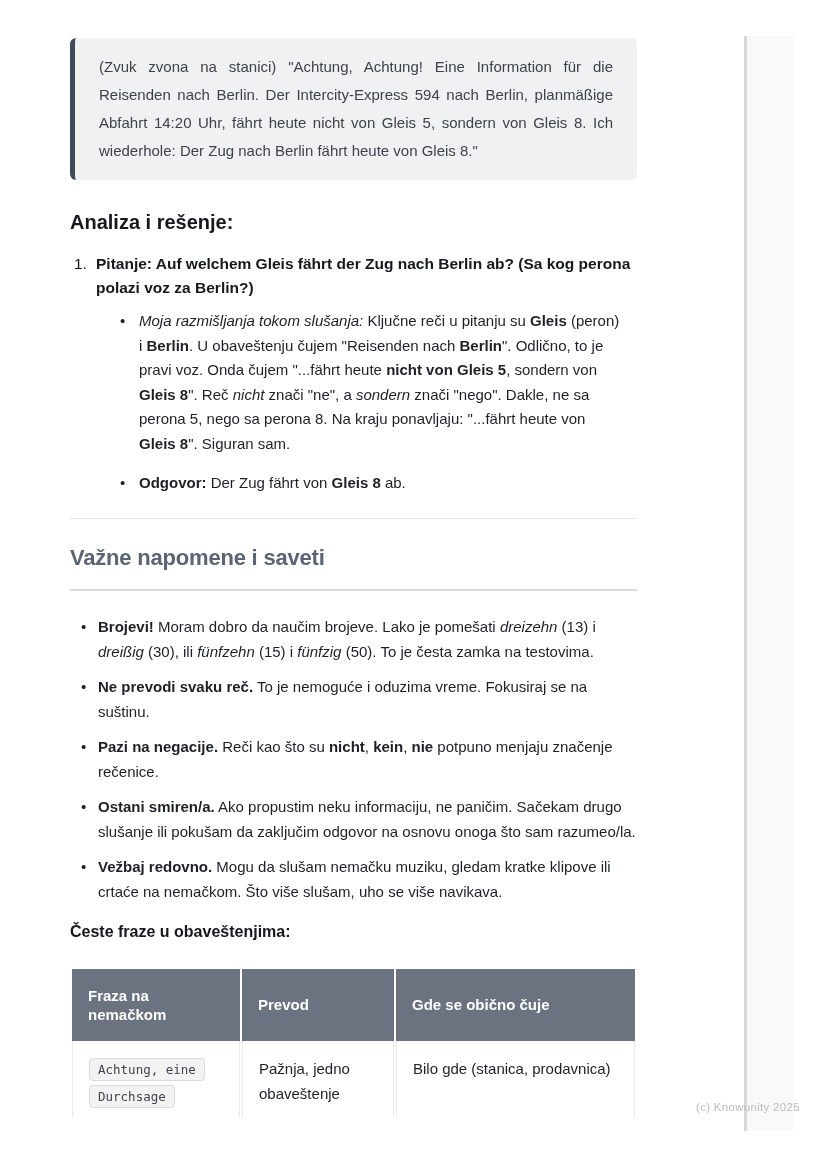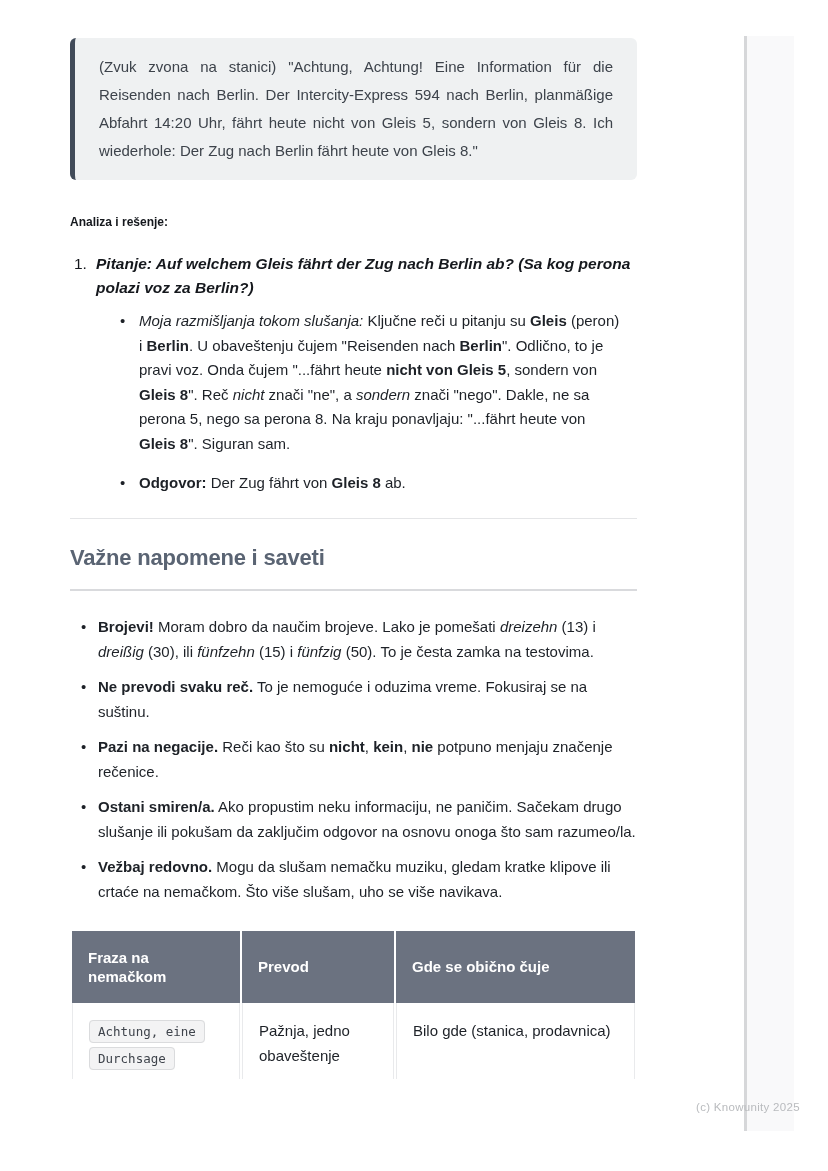--- a/index.html
+++ b/index.html
@@ -15,28 +15,28 @@
   .bq{
     margin:38px 0 0; background:var(--bq-bg,#eff1f2);
     border-left:5px solid var(--bq-bar,#414b59);
     border-radius:6px; padding:15px 24px;
   }
   .bq p{
     margin:0; font-size:15px; line-height:28px; text-align:justify;
     color:var(--bq-text,#3d434b);
   }
 
-  .h4{margin:32px 0 0; font-size:12px; font-weight:700; color:#15181d; line-height:20px;}
+  .h4{margin:32px 0 0; font-size:20px; font-weight:700; color:#15181d; line-height:20px;}
 
   
   .qa{margin-top:20px;}
   .q-row{display:flex;}
   .num{flex:none; width:26px; font-size:15.5px; line-height:24px; color:#15181d; padding-left:4px; box-sizing:border-box;}
   .q-body{flex:1; min-width:0;}
-  .q{margin:0; font-weight:700; font-size:15.5px; line-height:24px; color:#15181d;font-style:italic;}
+  .q{margin:0; font-weight:700; font-size:15.5px; line-height:24px; color:#15181d;}
   ul.nested{list-style:none; margin:9px 16px 0 22px; padding:0;}
   ul.nested li{position:relative; padding-left:21px; font-size:15px; line-height:24.5px;}
   ul.nested li::before{content:'•'; position:absolute; left:2px; top:0;}
   ul.nested li + li{margin-top:15px;}
 
   .rule{border:none; border-top:1px solid var(--hr,#e4e5e7); margin:22px 0 0;}
 
   .h2{
     margin:21px 0 0; font-size:22px; line-height:36px; font-weight:700;
     color:var(--heading,#5a6473); letter-spacing:-0.2px;
@@ -115,20 +115,21 @@
     <div class="h2">Važne napomene i saveti</div>
 
     <ul class="tips">
       <li><span class="b">Brojevi!</span><span> Moram dobro da naučim brojeve. Lako je pomešati </span><span class="i">dreizehn</span><span> (13) i </span><span class="i">dreißig</span><span> (30), ili </span><span class="i">fünfzehn</span><span> (15) i </span><span class="i">fünfzig</span><span> (50). To je česta zamka na testovima.</span></li>
       <li><span class="b">Ne prevodi svaku reč.</span><span> To je nemoguće i oduzima vreme. Fokusiraj se na suštinu.</span></li>
       <li><span class="b">Pazi na negacije.</span><span> Reči kao što su </span><span class="b">nicht</span><span>, </span><span class="b">kein</span><span>, </span><span class="b">nie</span><span> potpuno menjaju značenje rečenice.</span></li>
       <li><span class="b">Ostani smiren/a.</span><span> Ako propustim neku informaciju, ne paničim. Sačekam drugo slušanje ili pokušam da zaključim odgovor na osnovu onoga što sam razumeo/la.</span></li>
       <li><span class="b">Vežbaj redovno.</span><span> Mogu da slušam nemačku muziku, gledam kratke klipove ili crtaće na nemačkom. Što više slušam, uho se više navikava.</span></li>
     </ul>
 
+    <div class="h4b">Česte fraze u obaveštenjima:</div>
 
     <table class="phrases">
       <colgroup>
           <col style="width:168px">
           <col style="width:152px">
           <col style="width:239px">
         </colgroup>
       <thead>
         <tr>
           <th>Fraza na nemačkom</th>

